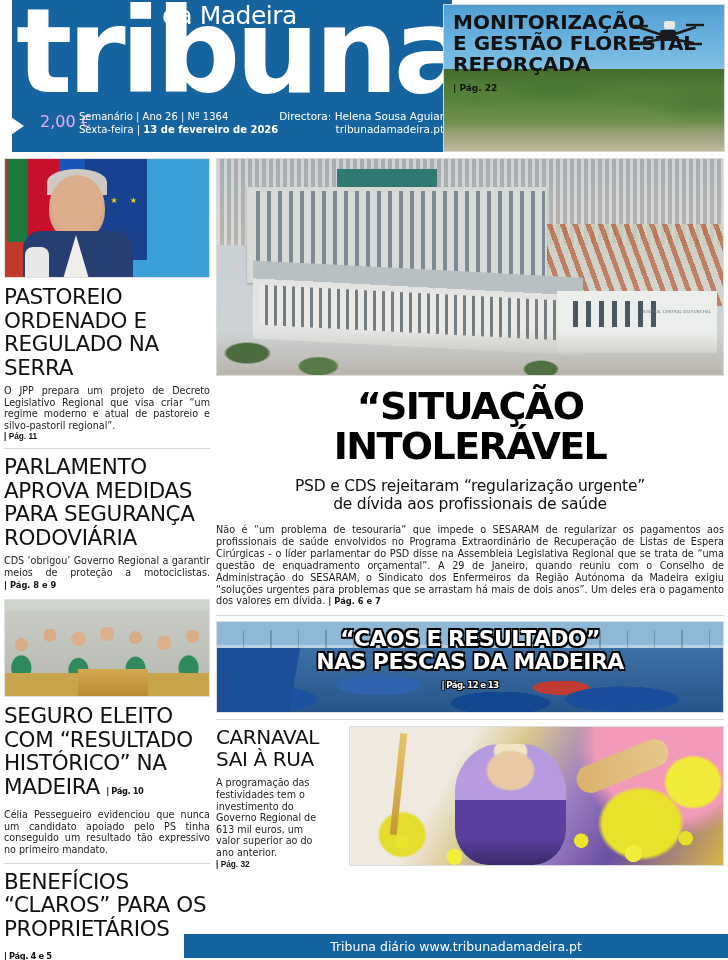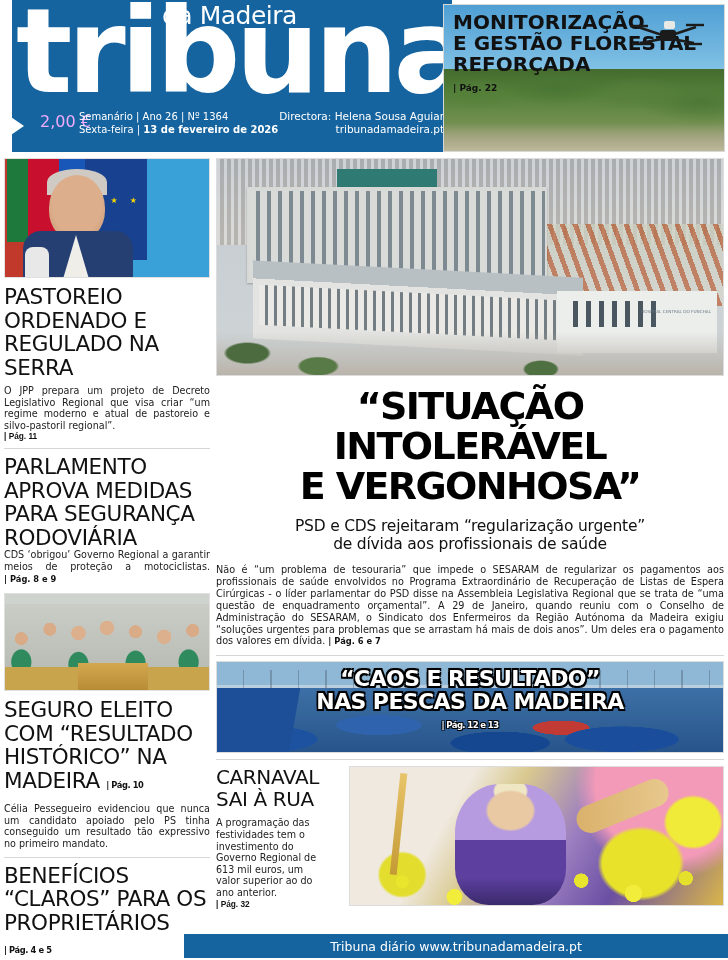--- a/index.html
+++ b/index.html
@@ -381,21 +381,21 @@
       <div class="mic"></div>
     </div>
 
     <div style="margin-top:7px" class="hl hl-lg">PASTOREIO ORDENADO E REGULADO NA SERRA</div>
     <div class="lede" style="margin-top:6px">O JPP prepara um projeto de Decreto Legislativo Regional que visa criar “um regime moderno e atual de pastoreio e silvo-pastoril regional”.</div>
     <div class="pag">| Pág. 11</div>
 
     <div class="rule"></div>
 
     <div class="hl hl-lg">PARLAMENTO APROVA MEDIDAS PARA SEGURANÇA RODOVIÁRIA</div>
-    <div class="lede" style=""><span>CDS ‘obrigou’ Governo Regional a garantir meios de proteção a motociclistas.</span> <span class="pag">| Pág. 8 e 9</span></div>
+    <div class="lede" style="margin-top:6px"><span>CDS ‘obrigou’ Governo Regional a garantir meios de proteção a motociclistas.</span> <span class="pag">| Pág. 8 e 9</span></div>
 
     <div class="photo p-group" style="margin-top:8px">
       <div class="crowd"></div>
       <div class="podium"></div>
     </div>
 
     <div class="hl hl-lg" style="margin-top:7px"><span>SEGURO ELEITO COM “RESULTADO HISTÓRICO” NA MADEIRA</span> <span class="pag">| Pág. 10</span></div>
     <div class="lede" style="margin-top:6px">Célia Pessegueiro evidenciou que nunca um candidato apoiado pelo PS tinha conseguido um resultado tão expressivo no primeiro mandato.</div>
 
     <div class="rule"></div>
@@ -412,21 +412,20 @@
       <div class="bld-green"></div>
       <div class="bld-main"></div>
       <div class="bld-wing"></div>
       <div class="bld-right"></div>
       <div class="hosp-label">HOSPITAL CENTRAL DO FUNCHAL</div>
       <div class="trees"></div>
     </div>
 
     <div class="mainhead" style="margin-top:10px">
       <div>“SITUAÇÃO INTOLERÁVEL</div>
-      <div>E VERGONHOSA”</div>
     </div>
 
     <div class="subhead" style="margin-top:11px">
       <div>PSD e CDS rejeitaram “regularização urgente”</div>
       <div>de dívida aos profissionais de saúde</div>
     </div>
 
     <div class="body-txt" style="margin-top:11px">
       <span>Não é “um problema de tesouraria” que impede o SESARAM de regularizar os pagamentos aos profissionais de saúde envolvidos no Programa Extraordinário de Recuperação de Listas de Espera Cirúrgicas - o líder parlamentar do PSD disse na Assembleia Legislativa Regional que se trata de “uma questão de enquadramento orçamental”. A 29 de Janeiro, quando reuniu com o Conselho de Administração do SESARAM, o Sindicato dos Enfermeiros da Região Autónoma da Madeira exigiu “soluções urgentes para problemas que se arrastam há mais de dois anos”. Um deles era o pagamento dos valores em dívida.</span>
       <span class="pag">| Pág. 6 e 7</span>

